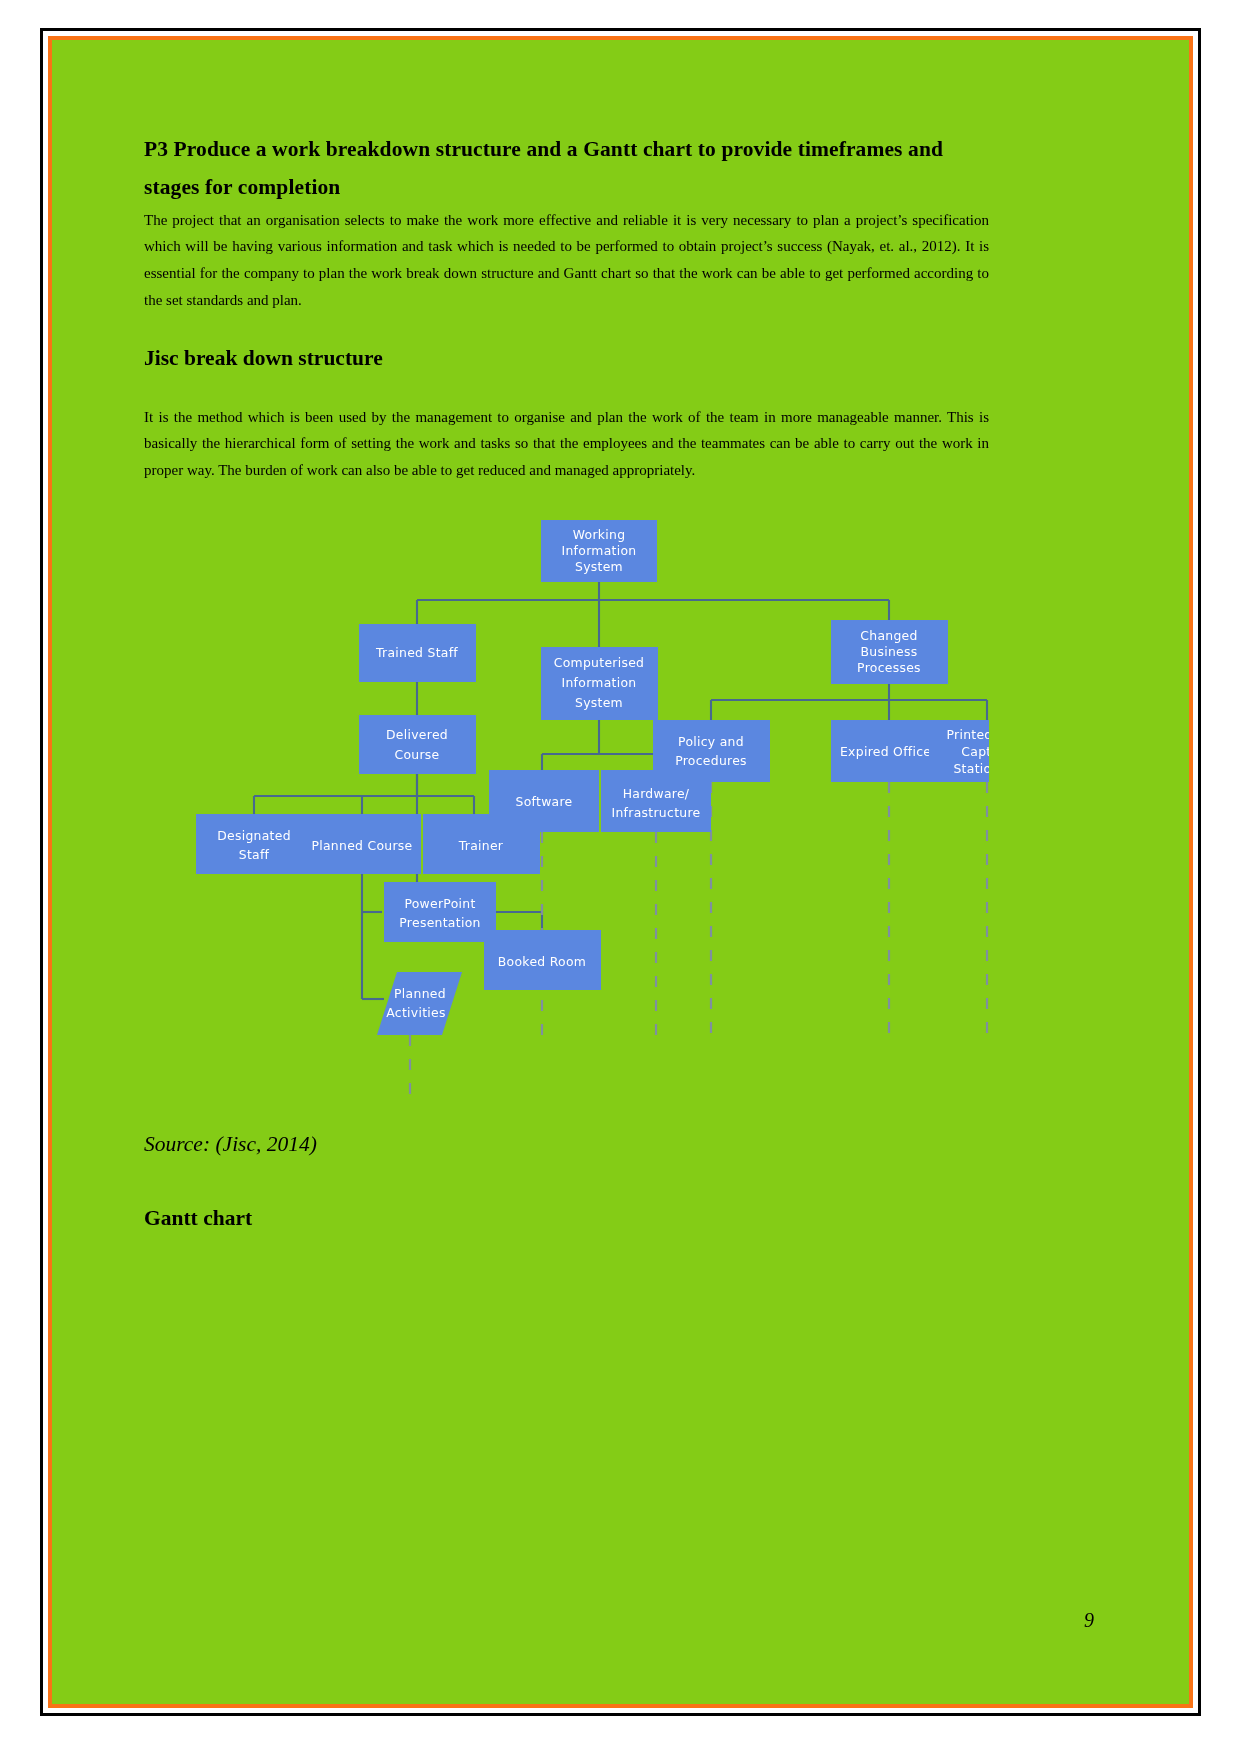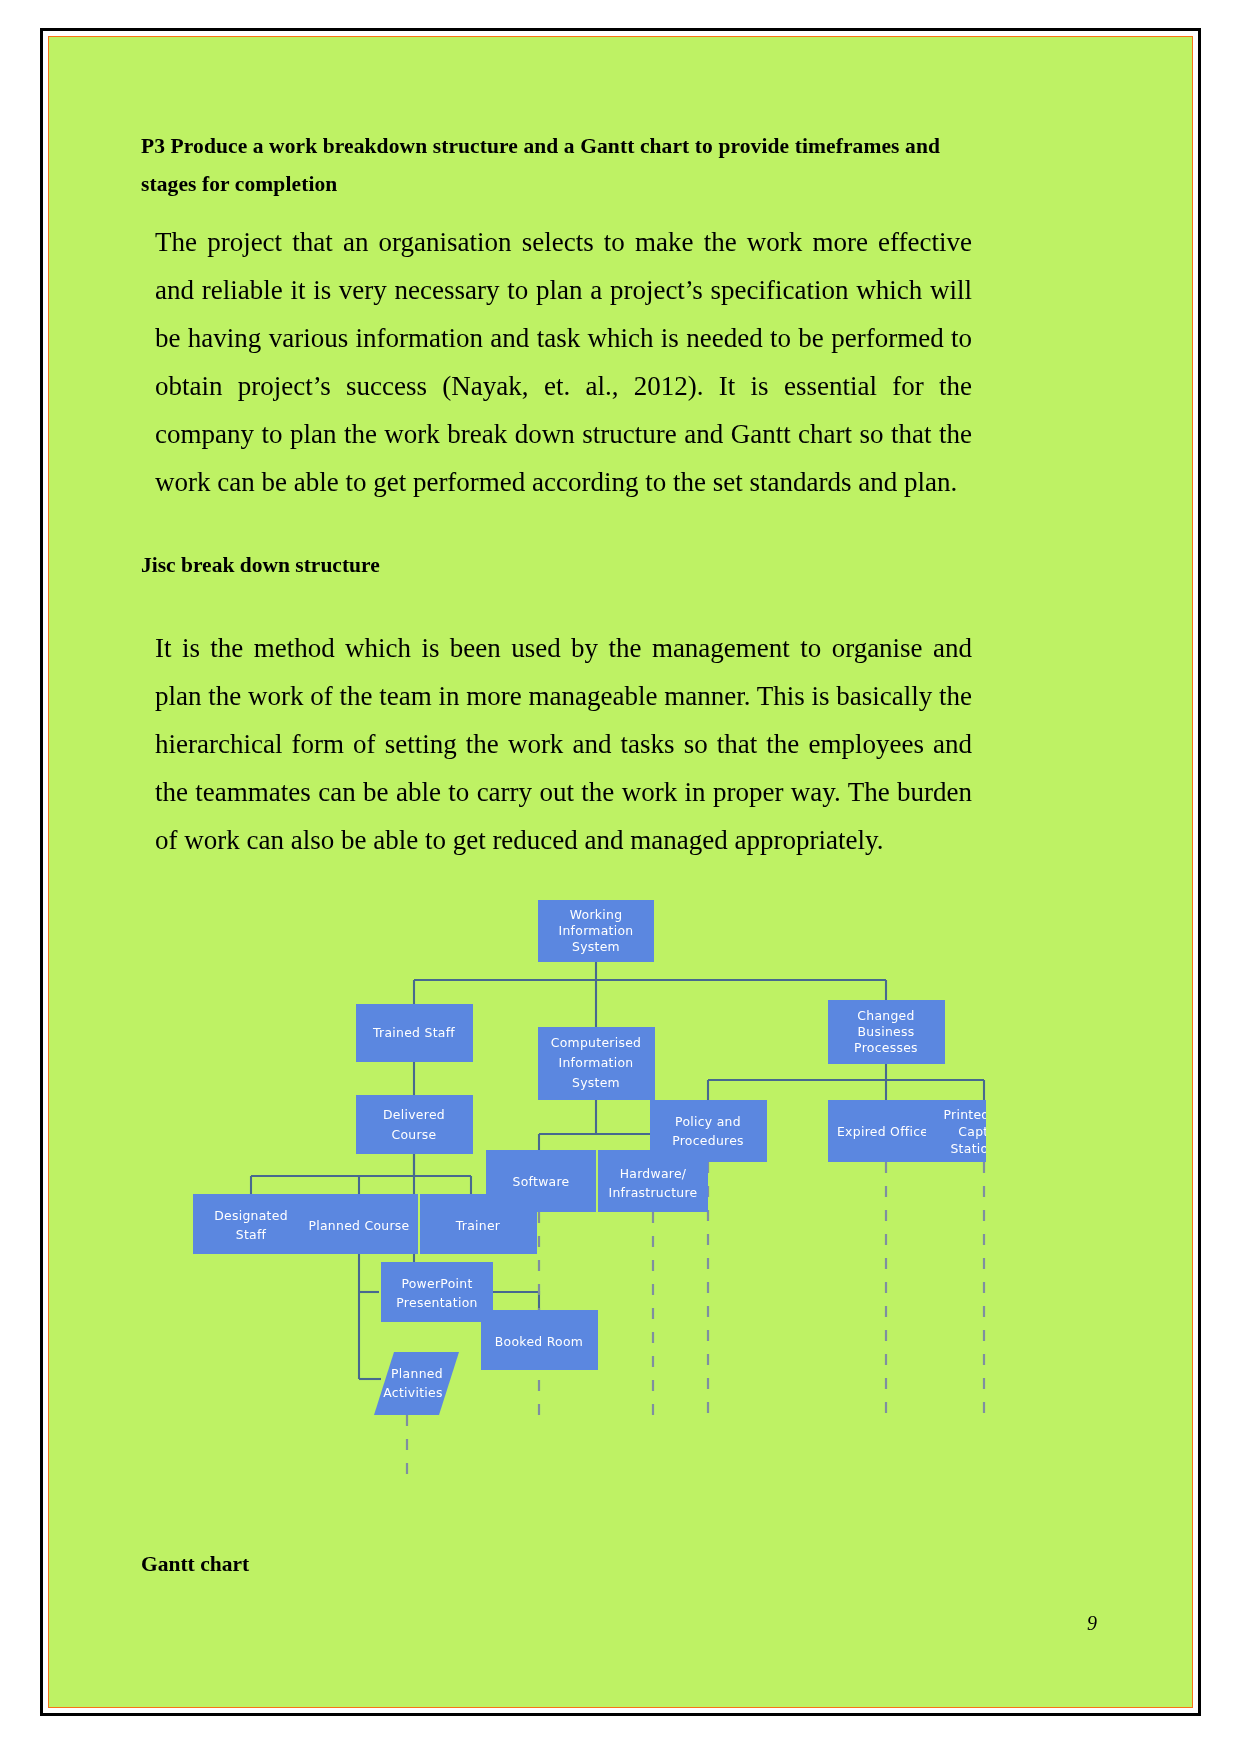--- a/index.html
+++ b/index.html
@@ -13,43 +13,43 @@
     position:absolute;
     left:40px;top:28px;
     width:1161px;height:1688px;
     border:3px solid #000;
     box-sizing:border-box;
     background:#fff;
   }
   .page-inner{
     position:absolute;
     left:5px;top:5px;right:5px;bottom:5px;
-    border:1px solid #f97316;
+    border:4px solid #f97316;
     box-sizing:border-box;
-    background:#bef264;
+    background:#84cc16;
     text-decoration:underline;
   }
   .content{
     position:absolute;
     left:92px;top:90px;
     width:845px;
   }
   h1.doc-heading{
     font-size:21.5px;
     font-weight:bold;
     line-height:1.78;
     margin:0 0 0 0;
     text-align:left;
     color:#000;
     letter-spacing:0.1px;
   }
   p.body-text{
-    font-size:27px;
+    font-size:15px;
     line-height:1.78;
-    margin:14px;
+    margin:0;
     text-align:justify;
     color:#000;
   }
   h2.sub-heading{
     font-size:21.5px;
     font-weight:bold;
     margin:0;
     line-height:1.78;
     color:#000;
   }
@@ -246,20 +246,21 @@
 
         <g>
           <polygon points="253,470 318,470 298,533 233,533" fill="#5b87e0"></polygon>
           <text class="node-label" x="276" y="492">Planned</text>
           <text class="node-label" x="272" y="511">Activities</text>
         </g>
 
       </svg>
     </div>
 
+    <div class="source-line">Source: (Jisc, 2014)</div>
 
     <div class="spacer-md"></div>
 
     <h2 class="sub-heading">Gantt chart</h2>
 
   </div>
 
   <div class="page-number">9</div>
 
  </div>

